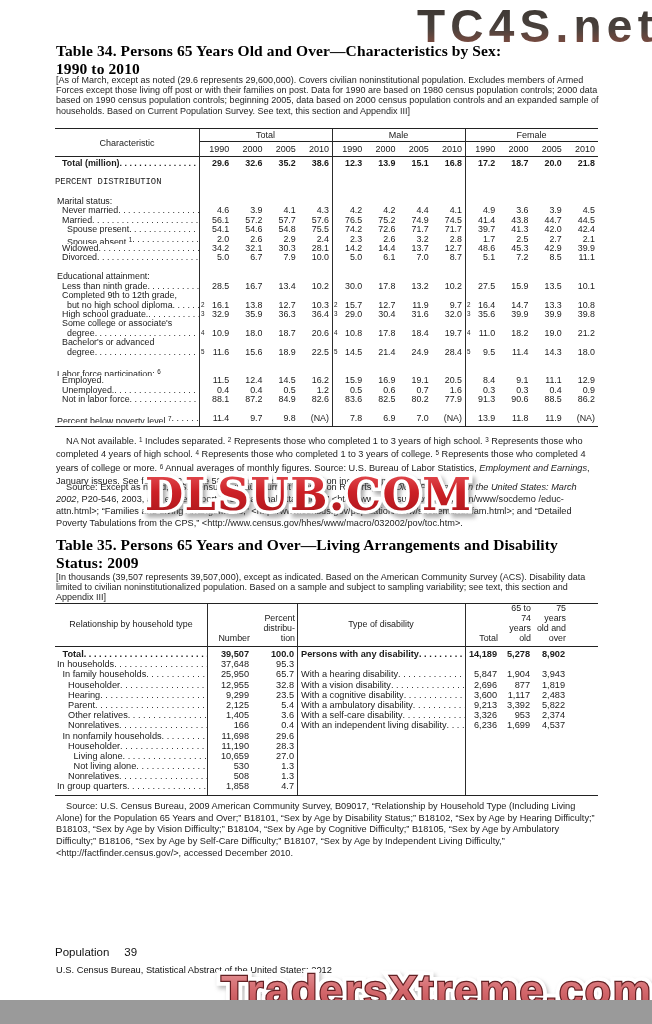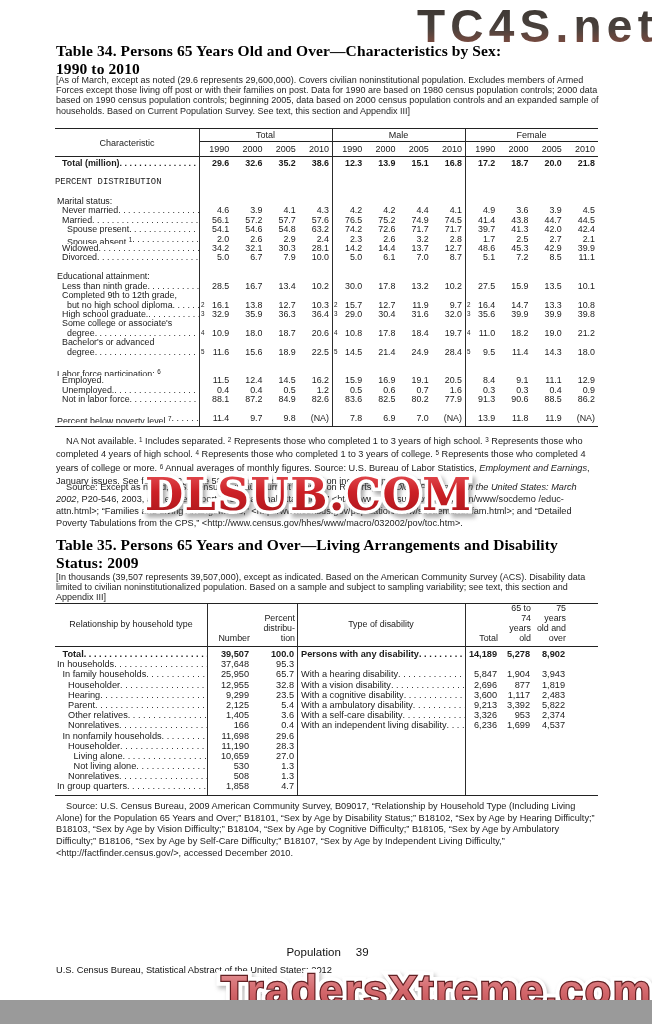--- a/index.html
+++ b/index.html
@@ -32,21 +32,21 @@
   .dots::after{content:" . . . . . . . . . . . . . . . . . . . . . . . . . . . . . . . . . . . . . . . . .";}
   .ctr{text-align:left;font-family:Liberation Mono, monospace;}
   .v{text-align:right;padding-right:3px;position:relative;}
   .s{position:absolute;left:2px;top:-1px;font-size:6.3px;}
   .b{font-weight:bold;}
   .sup{font-size:6.3px;vertical-align:2.5px;}
   .dlbl{display:flex;overflow:hidden;white-space:nowrap;padding-left:4px;}
   .footnote{position:absolute;left:56px;width:543px;font-size:9.2px;line-height:12px;
             text-indent:10px;color:#1b1b1b;}
   #fn34{top:433px;} #src34{top:481px;} #src35{top:801px;line-height:11.7px;}
-  #pagefoot{position:absolute;top:946px;left:55px;width:545px;text-align:center;
+  #pagefoot{position:absolute;top:946px;left:55px;width:545px;text-align:left;
             font-size:11.5px;color:#111;}
   #pagefoot .num{margin-left:15px;}
   #imprint{position:absolute;top:965px;left:56px;font-size:9.3px;color:#111;text-align:center;}
   .wm{position:absolute;}
   #wm-top{left:414px;top:0;}
   #wm-mid{left:138px;top:452px;filter:drop-shadow(3px 4px 2px rgba(70,70,70,.45));}
   #wm-bot{left:216px;top:957px;filter:drop-shadow(2px 3px 2px rgba(90,90,90,.4));}
 </style>
 </head>
 <body>
@@ -212,21 +212,21 @@
           <div class="v">44.5</div>
         </div>
         <div class="g r">
           <div class="lbl" style="padding-left: 12px;">
             <span class="tx">Spouse present</span>
             <span class="dots"></span>
           </div>
           <div class="v">54.1</div>
           <div class="v">54.6</div>
           <div class="v">54.8</div>
-          <div class="v">63.2</div>
+          <div class="v">75.5</div>
           <div class="v">74.2</div>
           <div class="v">72.6</div>
           <div class="v">71.7</div>
           <div class="v">71.7</div>
           <div class="v">39.7</div>
           <div class="v">41.3</div>
           <div class="v">42.0</div>
           <div class="v">42.4</div>
         </div>
         <div class="g r">

